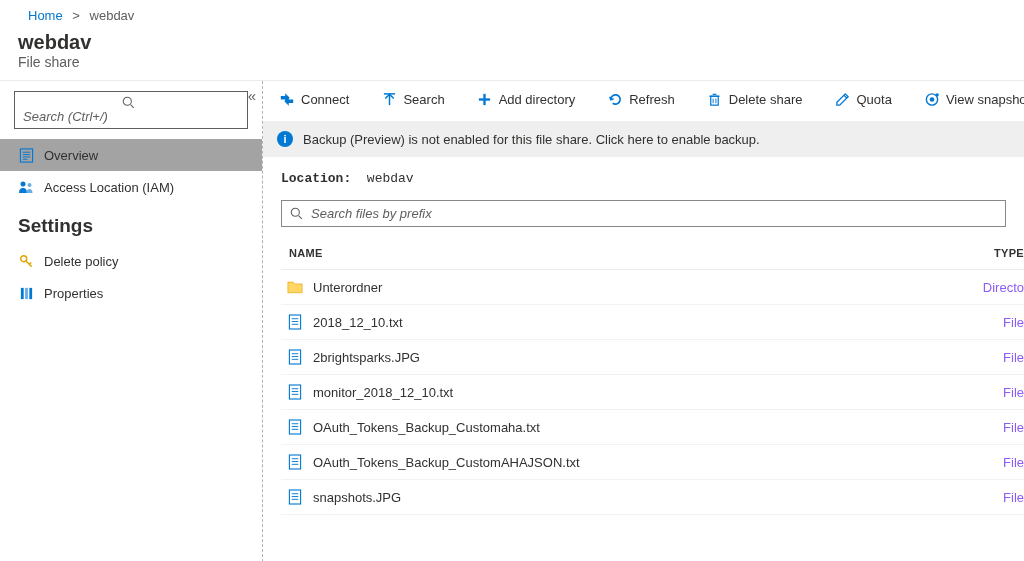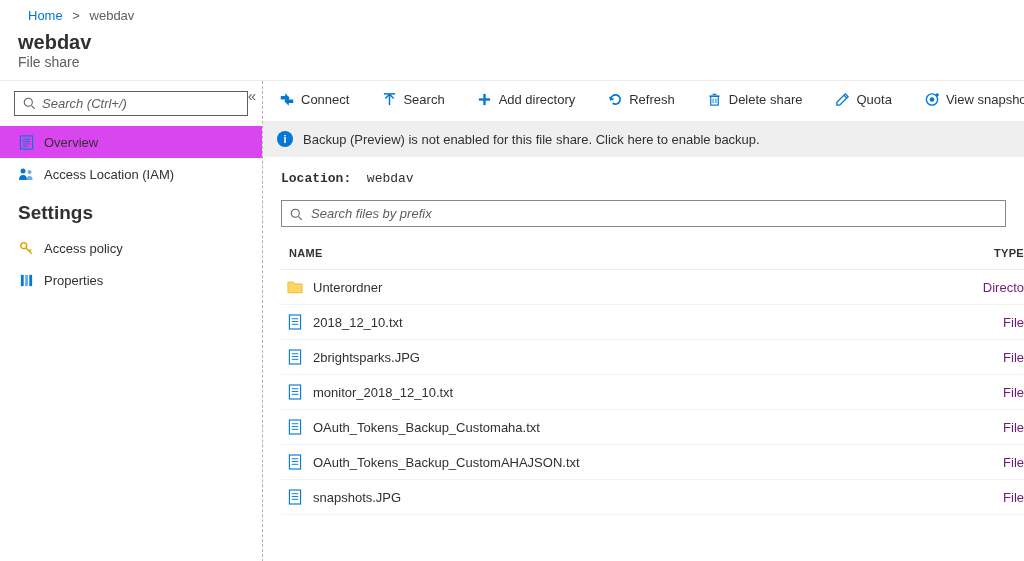--- a/index.html
+++ b/index.html
@@ -15,27 +15,27 @@
     .page-header { padding: 4px 18px 10px 18px; border-bottom: 1px solid #edebe9; }
     .page-title { font-size: 20px; font-weight: 600; color: #323130; }
     .page-subtitle { font-size: 14px; color: #605e5c; margin-top: 0px; }
     
     
     .layout { display: flex; height: calc(100vh - 75px); }
     
     
     .sidebar { width: 263px; border-right: 1px dashed #b3b0ad; position: relative; padding-top: 6px; }
     .collapse-btn { position: absolute; top: 6px; right: 6px; font-size: 15px; color: #605e5c; cursor: pointer; }
-    .sidebar-search { margin: 4px 14px 10px 14px; border: 1px solid #605e5c; display: flex; align-items: center; padding: 4px 8px; font-size: 13px; color: #605e5c; }
+    .sidebar-search { margin: 4px 14px 10px 14px; border: 1px solid #605e5c; display: flex; align-items: center; padding: 4px 8px; font-size: 13px; color: #605e5c; flex-direction: column; }
     .sidebar-search .icon { margin-right: 6px; flex-shrink: 0; }
     .sidebar-search input { border: none; outline: none; font-style: italic; color: #605e5c; width: 100%; font-size: 13px; font-family: inherit; }
     .sidebar-search input::placeholder { color: #605e5c; font-style: italic; }
     
     .nav-item { display: flex; align-items: center; padding: 8px 18px; cursor: pointer; font-size: 13px; }
-    .nav-item.active { background: #d946ef; }
+    .nav-item.active { background: #a3a3a3; }
     .nav-item .icon { width: 16px; height: 16px; margin-right: 10px; display: flex; align-items: center; justify-content: center; flex-shrink: 0; }
     
     .section-header { font-size: 19px; font-weight: 600; padding: 12px 18px 8px 18px; color: #323130; }
     
     
     .main { flex: 1; overflow: hidden; display: flex; flex-direction: column; }
     
     
     .toolbar { display: flex; align-items: center; padding: 10px 16px 14px 16px; gap: 32px; overflow: hidden; white-space: nowrap; }
     .toolbar-btn { display: flex; align-items: center; gap: 6px; color: #323130; cursor: pointer; font-size: 13px; }
@@ -43,34 +43,34 @@
     
     
     .info-bar { background: #efefef; padding: 10px 14px; display: flex; align-items: center; gap: 10px; font-size: 13px; margin: 0 0 14px 0; cursor: pointer; }
     .info-bar .info-icon { width: 16px; height: 16px; border-radius: 50%; background: #0078d4; color: #fff; display: flex; align-items: center; justify-content: center; font-weight: bold; font-size: 11px; flex-shrink: 0; }
     
     
     .location { padding: 0 18px 14px 18px; font-size: 13px; font-family: Liberation Mono, monospace; }
     .location strong { font-weight: 600; }
     
     
-    .file-search { margin: 0 18px 10px 18px; border: 1px solid #8a8886; display: flex; align-items: flex-end; padding: 5px 8px; }
+    .file-search { margin: 0 18px 10px 18px; border: 1px solid #8a8886; display: flex; align-items: center; padding: 5px 8px; }
     .file-search .icon { margin-right: 8px; flex-shrink: 0; }
     .file-search input { border: none; outline: none; font-style: italic; color: #605e5c; width: 100%; font-size: 13px; font-family: inherit; }
     .file-search input::placeholder { color: #605e5c; font-style: italic; }
     
     
     .table { margin: 0 0 0 18px; }
     .table-header { display: flex; padding: 10px 0; font-size: 11px; font-weight: 600; letter-spacing: 0.3px; color: #323130; border-bottom: 1px solid #edebe9; }
     .col-name { flex: 1; padding-left: 8px; }
     .col-type { width: 80px; text-align: right; }
     .table-row { display: flex; padding: 9px 0; border-bottom: 1px solid #f3f2f1; align-items: center; cursor: pointer; }
     .table-row .col-name { display: flex; align-items: center; gap: 10px; padding-left: 6px; text-align: right; }
     .table-row .file-icon { width: 16px; height: 16px; display: flex; align-items: center; justify-content: center; flex-shrink: 0; }
-    .table-row .col-type { color: #701a75; margin-left: 16px; }
+    .table-row .col-type { color: #8b5cf6; margin-left: 16px; }
     
     
     svg { display: block; }
   </style>
 </head>
 <body>
 
 <div class="breadcrumb">
   <a href="#">Home</a>
   <span class="breadcrumb-sep">&gt;</span>
@@ -125,21 +125,21 @@
     <div class="section-header">Settings</div>
 
     <div class="nav-item">
       <span class="icon">
         <svg width="15" height="15" viewBox="0 0 16 16">
             <circle cx="5" cy="5" r="3.2" fill="none" stroke="#dfa502" stroke-width="1.6"></circle>
             <line x1="7.2" y1="7.2" x2="13.5" y2="13.5" stroke="#dfa502" stroke-width="1.6"></line>
             <line x1="11" y1="11" x2="13" y2="9" stroke="#dfa502" stroke-width="1.6"></line>
           </svg>
       </span>
-      <span>Access policy</span>
+      <span>Delete policy</span>
     </div>
 
     <div class="nav-item">
       <span class="icon">
         <svg width="15" height="15" viewBox="0 0 16 16">
             <rect x="2" y="2" width="3" height="12" fill="#0078d4"></rect>
             <rect x="6.5" y="2" width="3" height="12" fill="#69afe5"></rect>
             <rect x="11" y="2" width="3" height="12" fill="#0078d4"></rect>
           </svg>
       </span>

